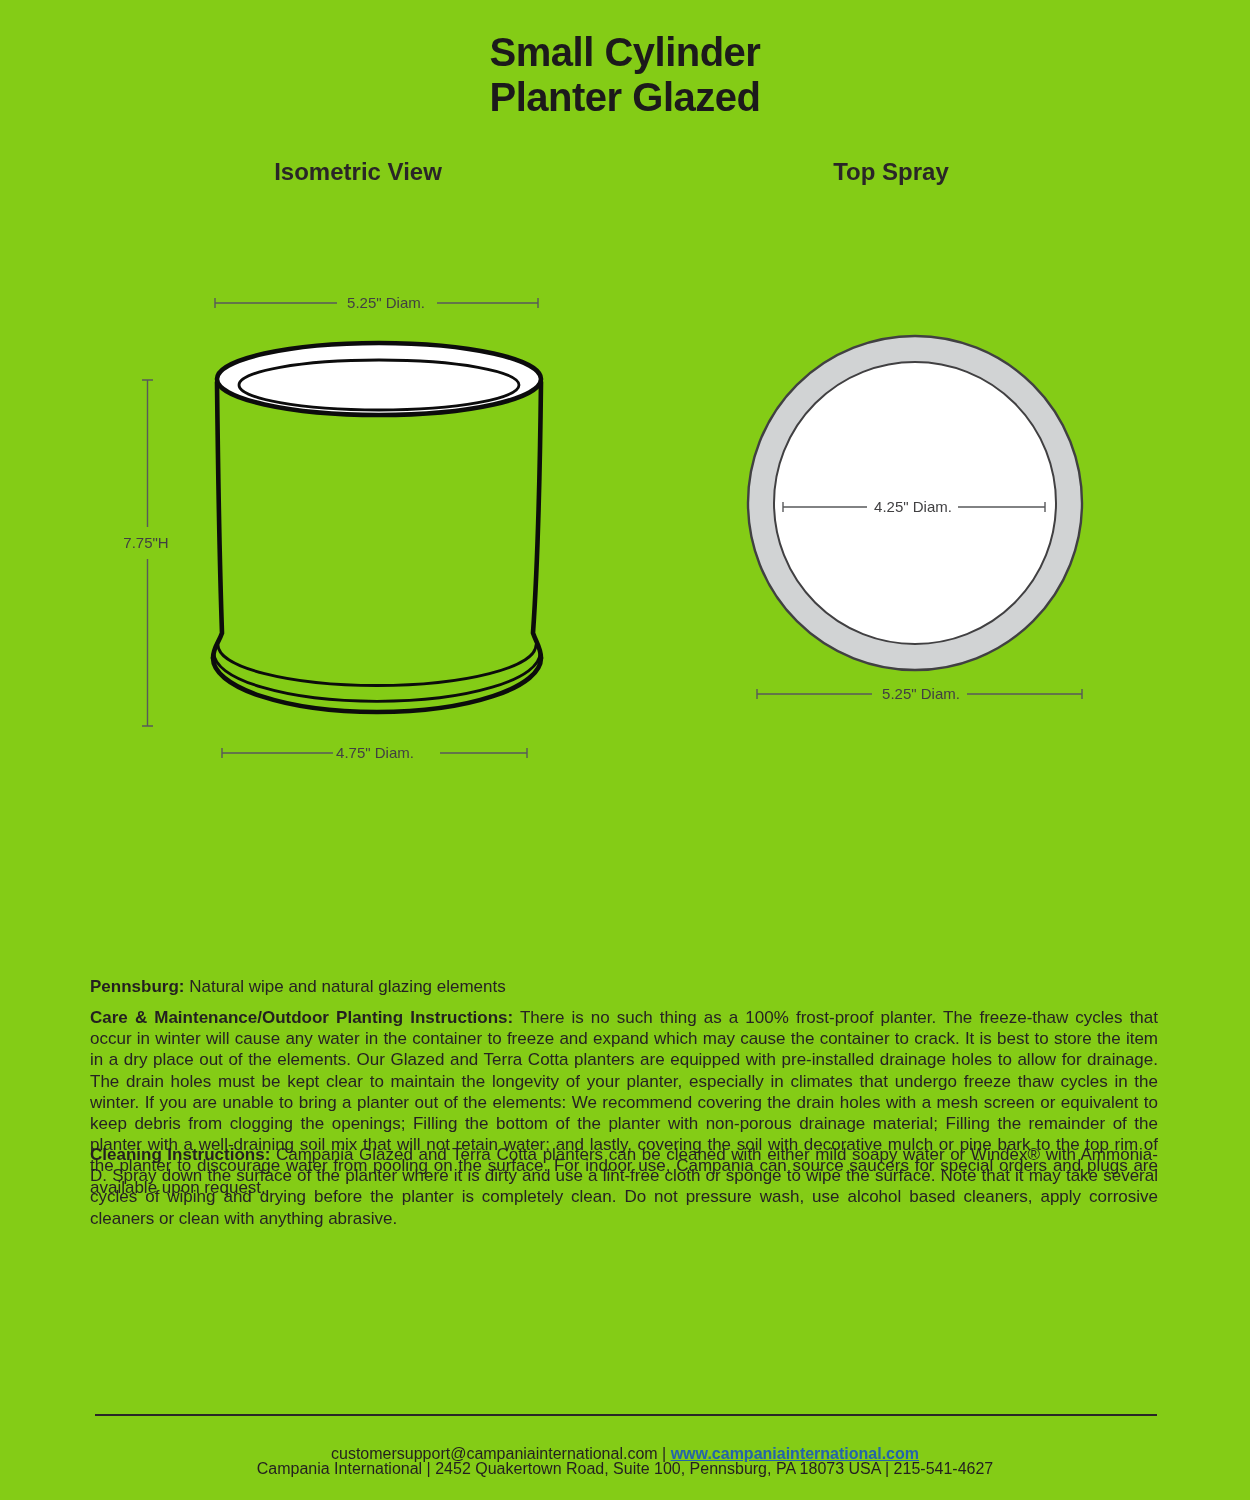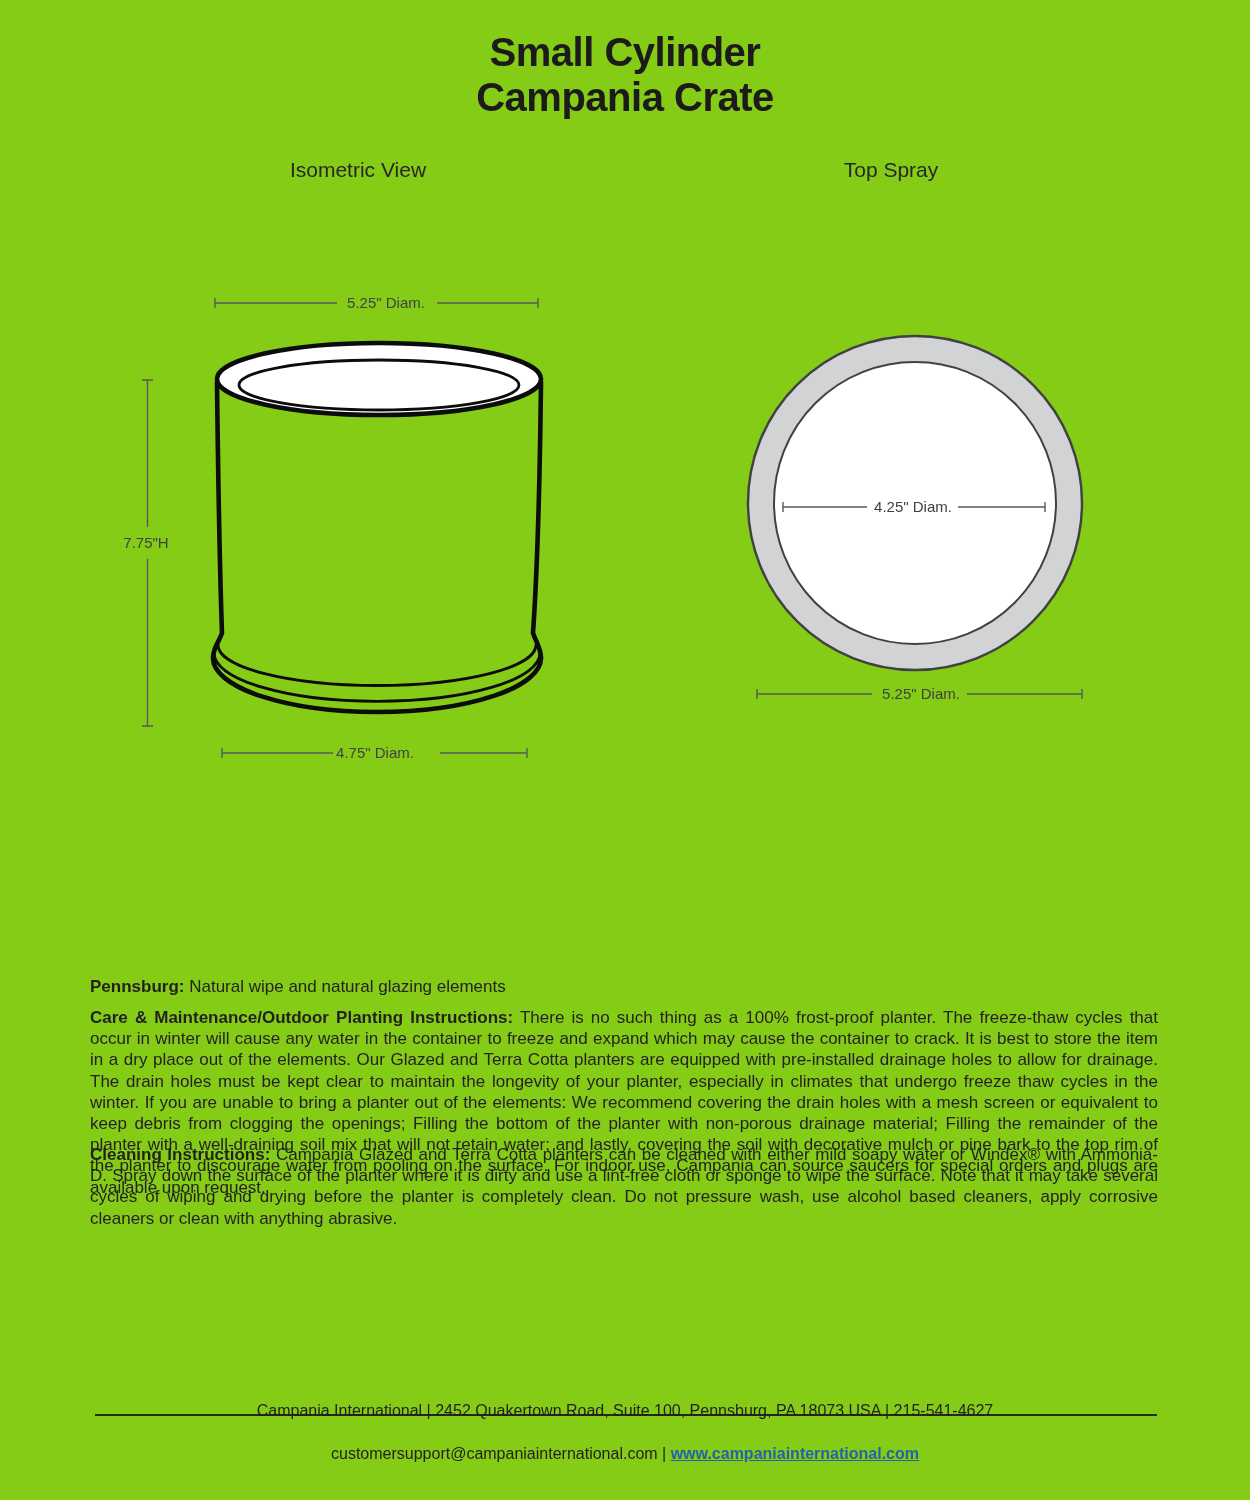--- a/index.html
+++ b/index.html
@@ -7,21 +7,21 @@
     position:relative; width:1250px; height:1500px; background:#84cc16;
     font-family:"Liberation Sans", sans-serif; color:#231f20; overflow:hidden;
   }
   .doc-title {
     position:absolute; top:30px; left:0; width:100%;
     text-align:center; font-weight:bold; font-size:40px; line-height:45px;
     letter-spacing:-0.5px; color:#1c1a1b;
   }
   .view-label {
     position:absolute; transform:translateX(-50%);
-    font-weight:normal; font-size:21px; color:#2a2627; white-space:nowrap;
+    font-weight:bold; font-size:24px; color:#2a2627; white-space:nowrap;
   }
   .iso-label { left:358px; top:158px; }
   .top-label { left:891px; top:158px; }
 
   .drawing-layer { position:absolute; left:0; top:0; }
   .drawing-layer text {
     font-family:"Liberation Sans", sans-serif; font-size:15px; fill:#414042;
   }
 
   .para {
@@ -34,32 +34,32 @@
   .cleaning-para { top:1144px; }
 
   .footer-rule {
     position:absolute; left:95px; top:1414px; width:1062px; height:2px;
     background:#2a2627;
   }
   .footer-line {
     position:absolute; left:0; width:100%; text-align:center;
     font-size:16px; color:#231f20; white-space:nowrap;
   }
-  .footer-line1 { top:1402px; }
+  .footer-line1 { top:1460px; }
   .footer-line2 { top:1445px; }
   .footer-link { color:#2463ab; text-decoration:underline; cursor:pointer;font-weight:bold; }
 </style>
 </head>
 <body>
 
 <div class="page">
 
   <div class="doc-title">
     <div>Small Cylinder</div>
-    <div>Campania Crate</div>
+    <div>Planter Glazed</div>
   </div>
 
   <div class="view-label iso-label">Isometric View</div>
   <div class="view-label top-label">Top Spray</div>
 
   <svg class="drawing-layer" width="1250" height="960" viewBox="0 0 1250 960">
 
     <g fill="none" stroke="#0c0c0c" stroke-linecap="round">
 
       <path stroke-width="4.6" d="M 217,382 C 218,470 220,575 222,633 C 219,642 213,648 213,658

